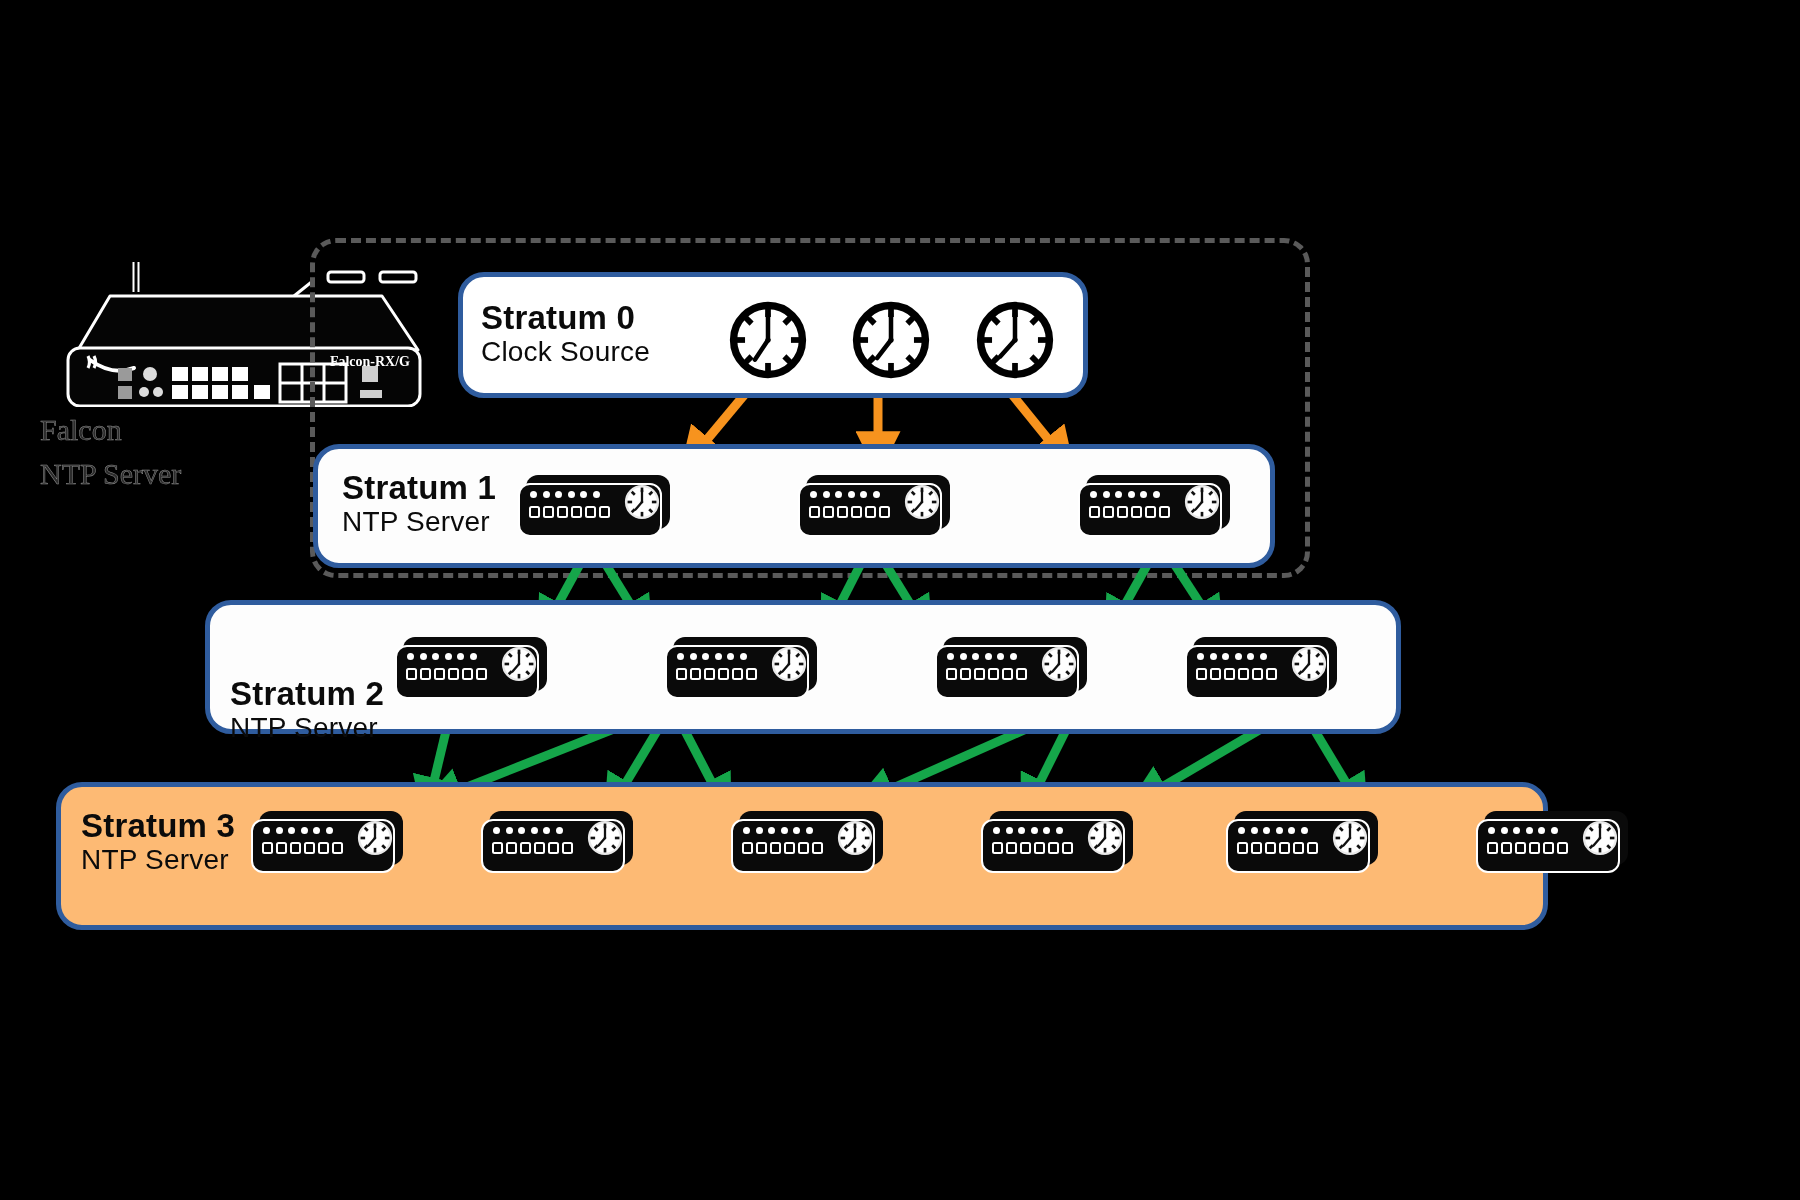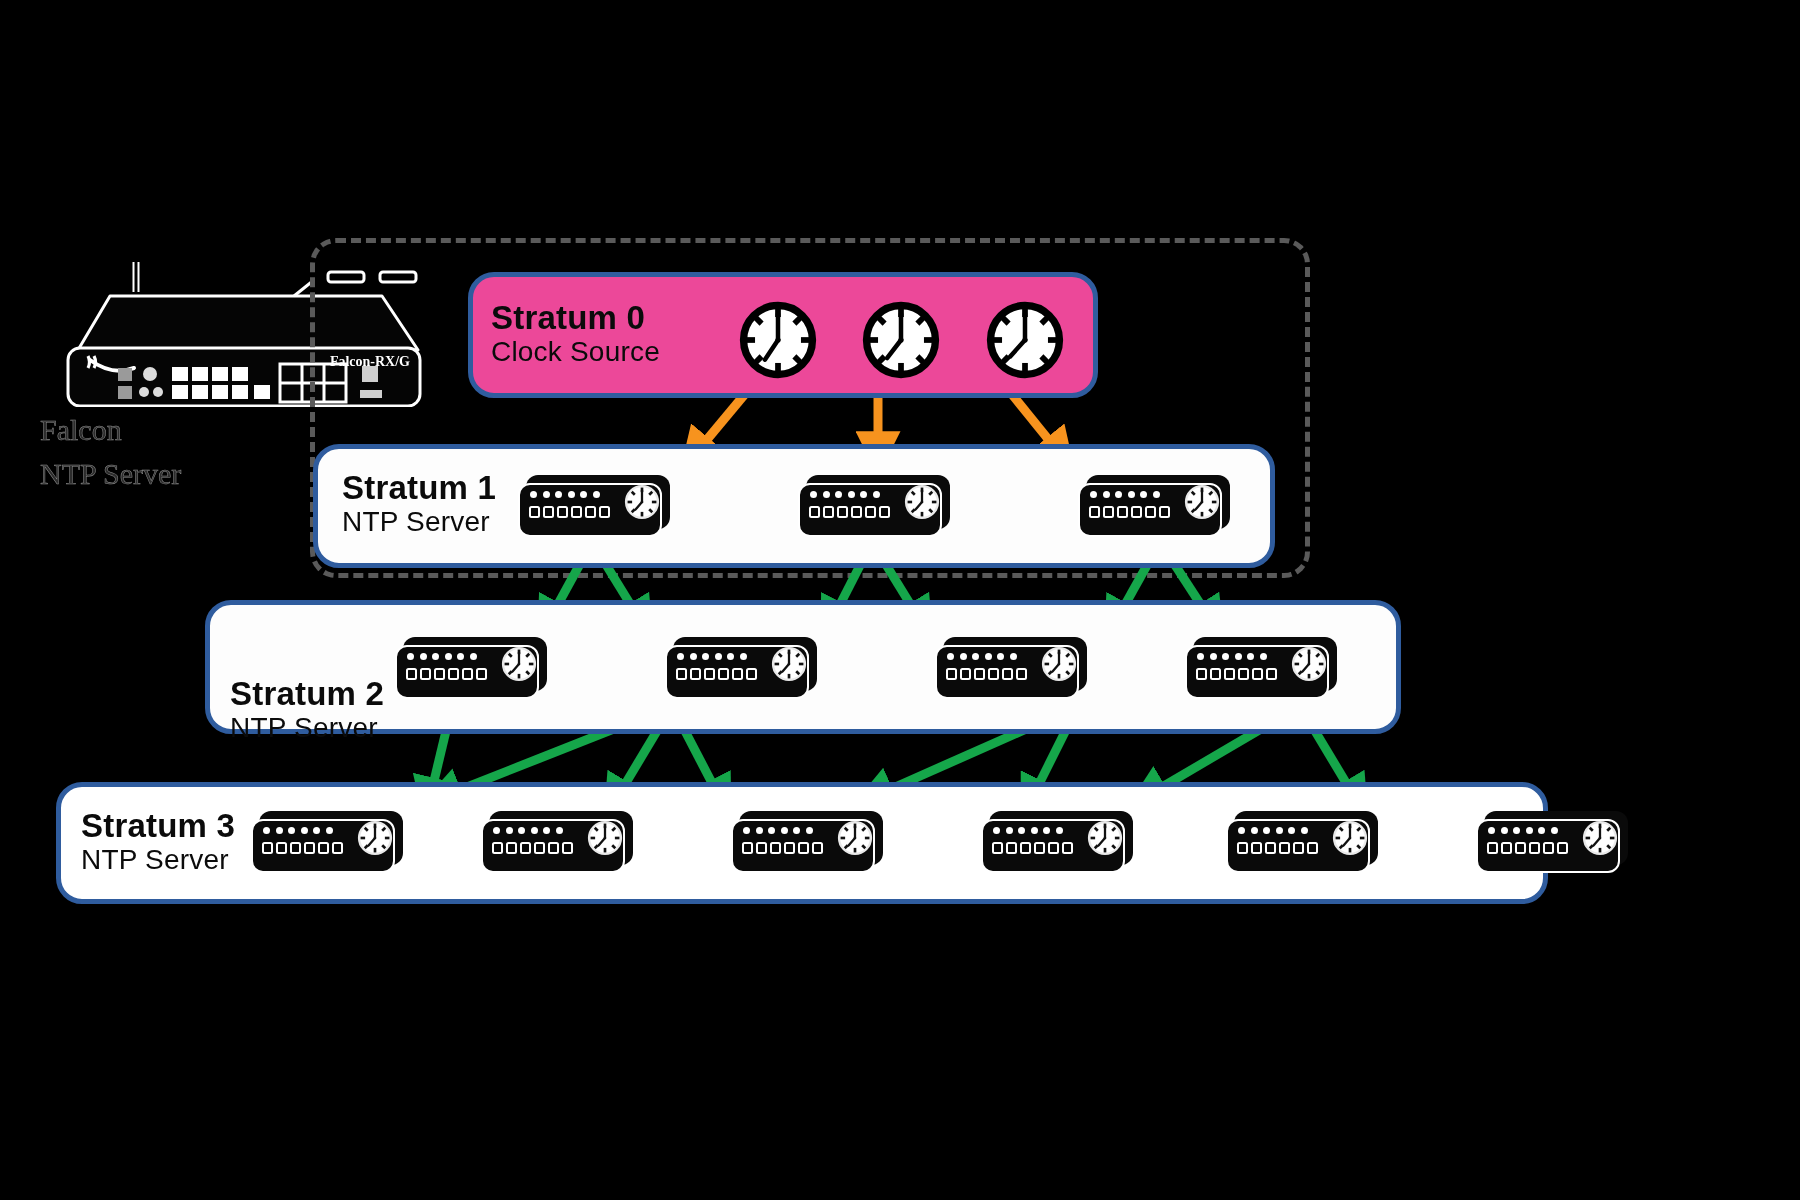--- a/index.html
+++ b/index.html
@@ -10,24 +10,24 @@
   
   .dashed-zone{
     position:absolute;left:310px;top:238px;width:1000px;height:340px;
     border:5px dashed #5a5a5a;border-radius:26px;box-sizing:border-box;
     pointer-events:none;
   }
 
   
   .srow{position:absolute;box-sizing:border-box;border-radius:26px;
         border:5px solid #2f5c9e;display:flex;align-items:center;}
-  .srow.s0{left:468px;top:272px;width:630px;height:126px;background:#ec4899;}
+  .srow.s0{left:458px;top:272px;width:630px;height:126px;background:#ffffff;}
   .srow.s1{left:313px;top:444px;width:962px;height:124px;background:#fdfdfd;}
   .srow.s2{left:205px;top:600px;width:1196px;height:134px;background:#fdfdfd;}
-  .srow.s3{left:56px;top:782px;width:1492px;height:122px;background:#ffffff;}
+  .srow.s3{left:56px;top:782px;width:1492px;height:148px;background:#fdba74;}
 
   .slabel{position:absolute;color:#0b0b0b;line-height:1.13;}
   .slabel .l1{font-size:33px;font-weight:bold;letter-spacing:.2px;}
   .slabel .l2{font-size:28px;font-weight:normal;letter-spacing:.2px;}
   .s0 .slabel{left:18px;top:22px;}
   .s1 .slabel{left:24px;top:20px;}
   .s2 .slabel{left:20px;top:26px;margin-top:44px;}
   .s3 .slabel{left:20px;top:20px;}
 
   

